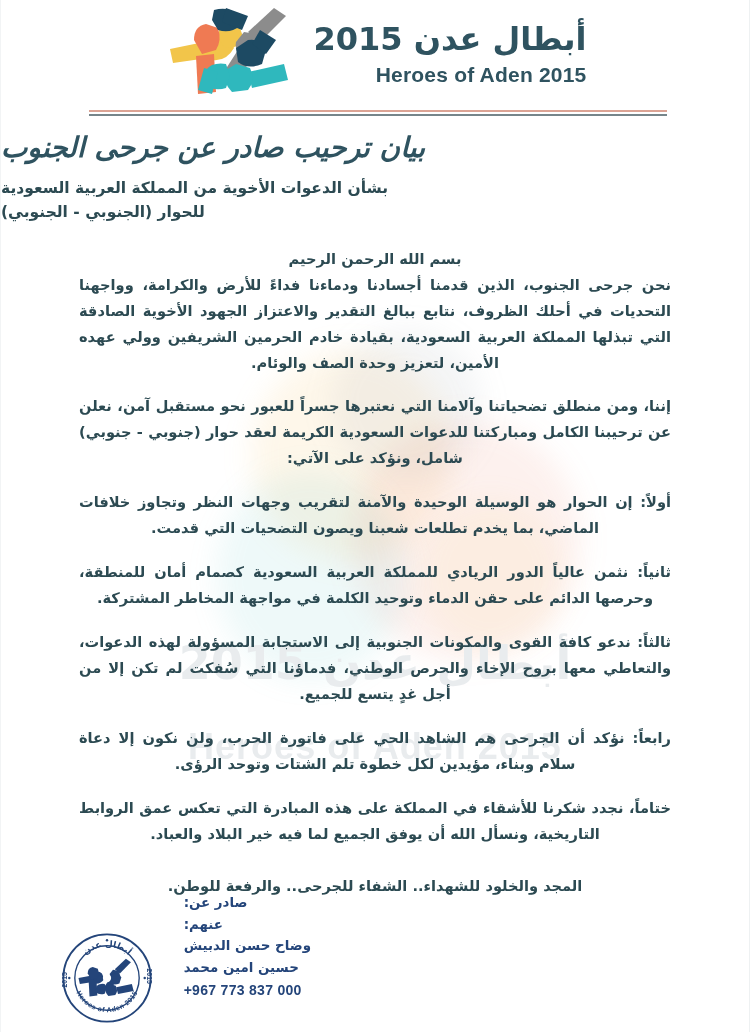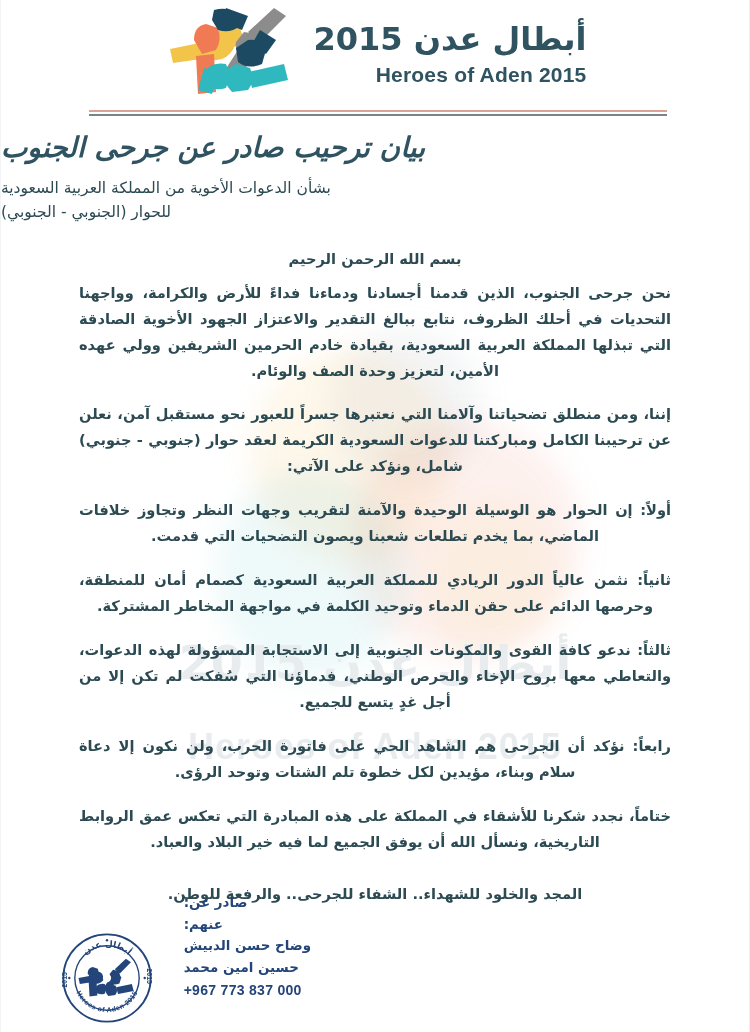--- a/index.html
+++ b/index.html
@@ -104,21 +104,21 @@
     font-size:28px;
     font-style:italic;
     font-weight:700;
     color:#2f5360;
     letter-spacing:1px;
     line-height:1.45;
   }
   .title-sub {
     margin-top:7px;
     font-size:15.5px;
-    font-weight:400;
+    font-weight:700;
     color:#2c4a52;
     line-height:1.55;
   }
 
   
   .body {
     position:relative;
     margin:22px auto 0;
     width:592px;
     direction:rtl;
@@ -126,21 +126,21 @@
     text-align-last:center;
     color:#2c4a52;
     font-size:14.6px;
     font-weight:700;
     line-height:1.78;
   }
   .body p { margin:0 0 18px; }
   .body p.basmala {
     text-align:right;
     text-align-last:center;
-    margin-bottom:8px;
+    margin-bottom:0;
   }
   .body p.closing {
     text-align:center;
     text-align-last:center;
     margin-top:26px;
     margin-bottom:0;
   }
 
   
   .footer {

